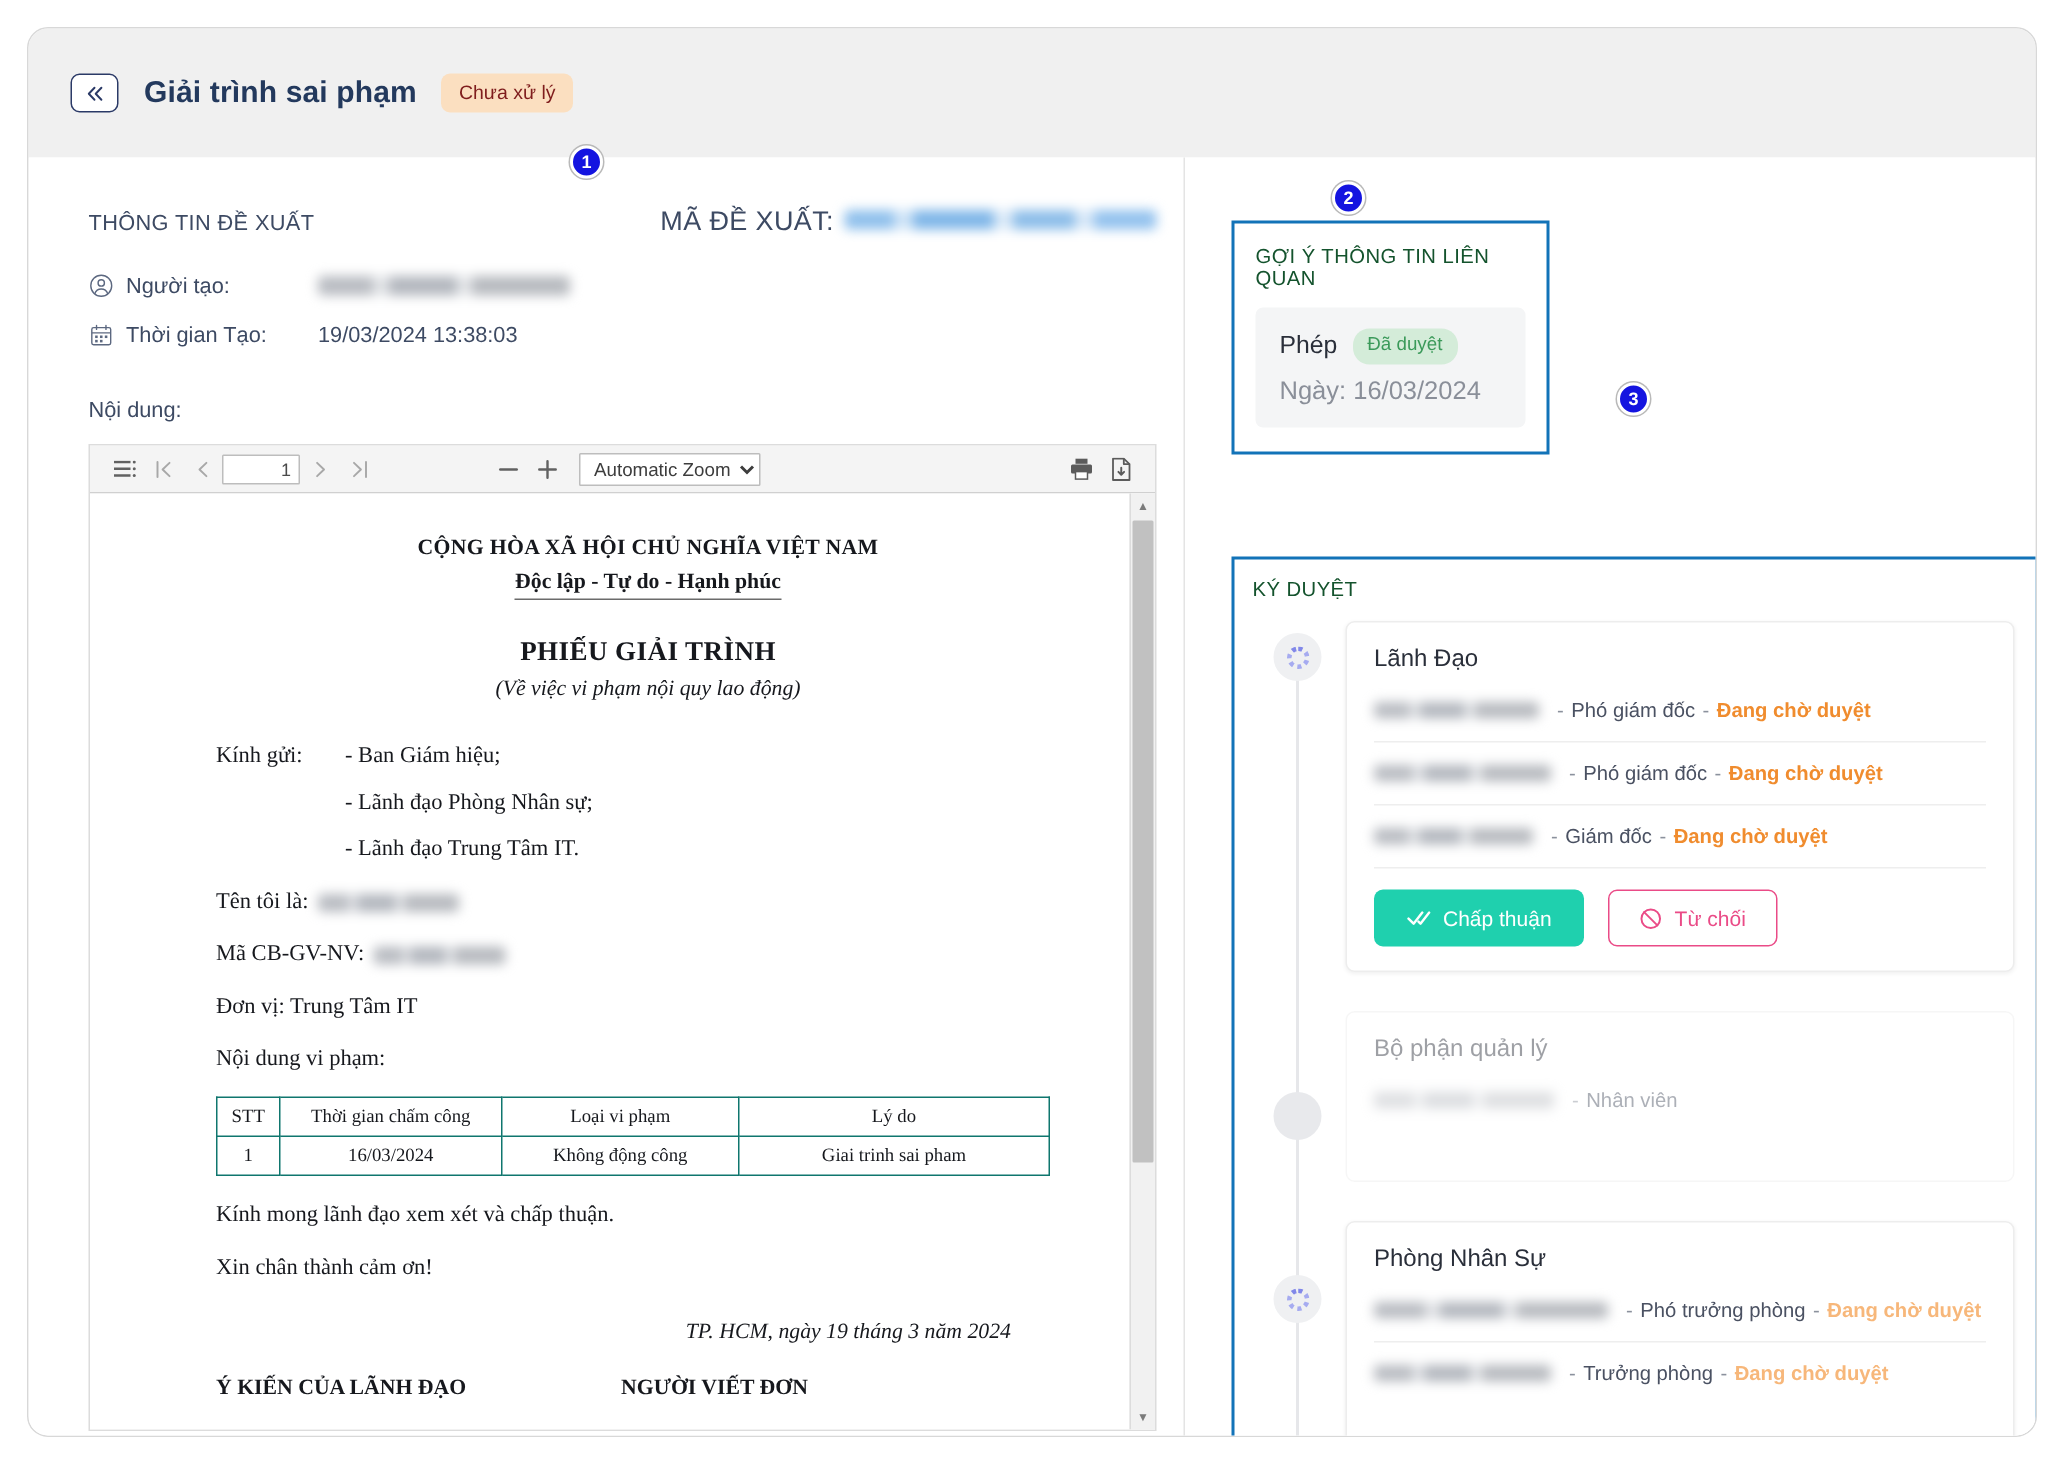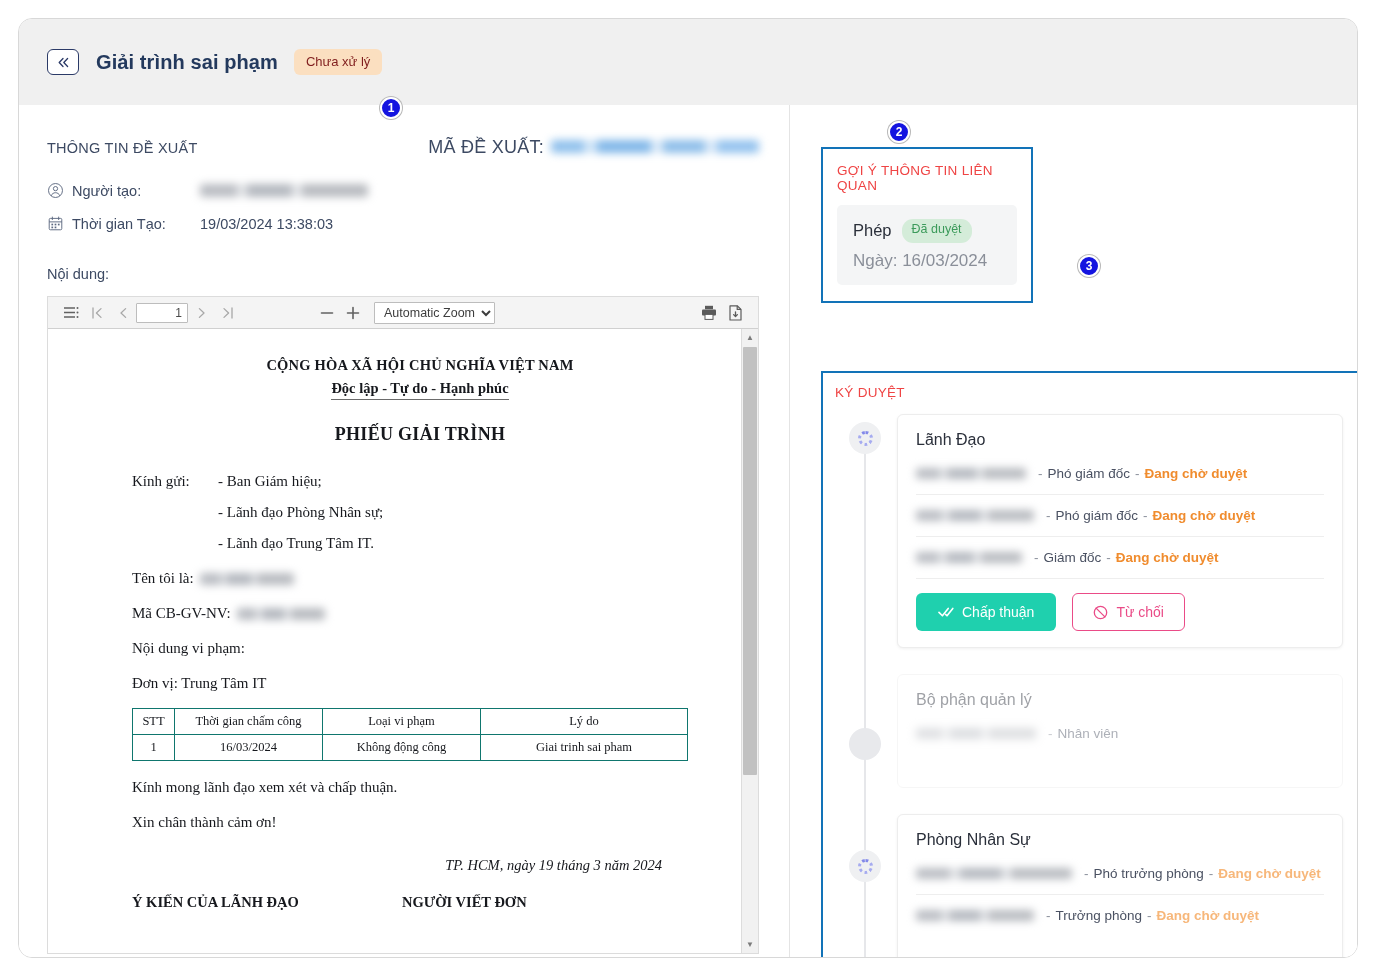--- a/index.html
+++ b/index.html
@@ -75,21 +75,21 @@
   .divider-v {
     position: absolute;
     left: 770px; top: 0;
     width: 1px; height: 854px;
     background: #e4e4e4;
   }
 
   
   .left-col {
     position: absolute;
-    left: 0; top: 0;
+    left: 12px; top: 0;
     width: 770px; height: 854px;
     padding: 32px 30px 0 28px;
   }
   .sec-head-row {
     display: flex; justify-content: space-between; align-items: baseline;
   }
   .sec-title {
     font-size: 14.5px;
     color: #3d4a63;
     letter-spacing: .25px;
@@ -265,21 +265,21 @@
   .suggest-panel {
     position: absolute;
     left: 31px; top: 42px;
     width: 212px;
     border: 2px solid #1273b8;
     background: #ffffff;
     padding: 14px 14px 16px;
   }
   .panel-title {
     font-size: 13.5px;
-    color: #ef4444;
+    color: #14532d;
     letter-spacing: .3px;
   }
   .suggest-card {
     margin-top: 12px;
     background: #f4f5f6;
     border-radius: 5px;
     padding: 14px 16px 14px;
   }
   .sug-row { display: flex; align-items: center; }
   .sug-name { font-size: 16.5px; color: #2a2f3a; font-weight: 400; }
@@ -514,41 +514,42 @@
               </svg>
             </div>
           </div>
 
           <div class="pdf-canvas-area">
             <div class="doc">
               <div class="d-center">
                 <div class="d-nat">CỘNG HÒA XÃ HỘI CHỦ NGHĨA VIỆT NAM</div>
                 <div class="d-motto">Độc lập - Tự do - Hạnh phúc</div>
                 <div class="d-title">PHIẾU GIẢI TRÌNH</div>
+                <div class="d-sub">(Về việc vi phạm nội quy lao động)</div>
               </div>
 
               <div class="d-kg">
                 <div class="d-kg-label">Kính gửi:</div>
                 <div class="d-kg-items">
                   <div>- Ban Giám hiệu;</div>
                   <div>- Lãnh đạo Phòng Nhân sự;</div>
                   <div>- Lãnh đạo Trung Tâm IT.</div>
                 </div>
               </div>
 
               <div class="d-p">
                 <span>Tên tôi là:</span>
                 <span class="redact gray" style="width:94px;height:12px;"></span>
               </div>
               <div class="d-p">
                 <span>Mã CB-GV-NV:</span>
                 <span class="redact gray" style="width:88px;height:12px;"></span>
               </div>
+              <div class="d-p">Đơn vị: Trung Tâm IT</div>
               <div class="d-p">Nội dung vi phạm:</div>
-              <div class="d-p">Đơn vị: Trung Tâm IT</div>
 
               <table class="d-table">
                 <thead>
                   <tr>
                     <th class="c1">STT</th>
                     <th class="c2">Thời gian chấm công</th>
                     <th class="c3">Loại vi phạm</th>
                     <th>Lý do</th>
                   </tr>
                 </thead>

